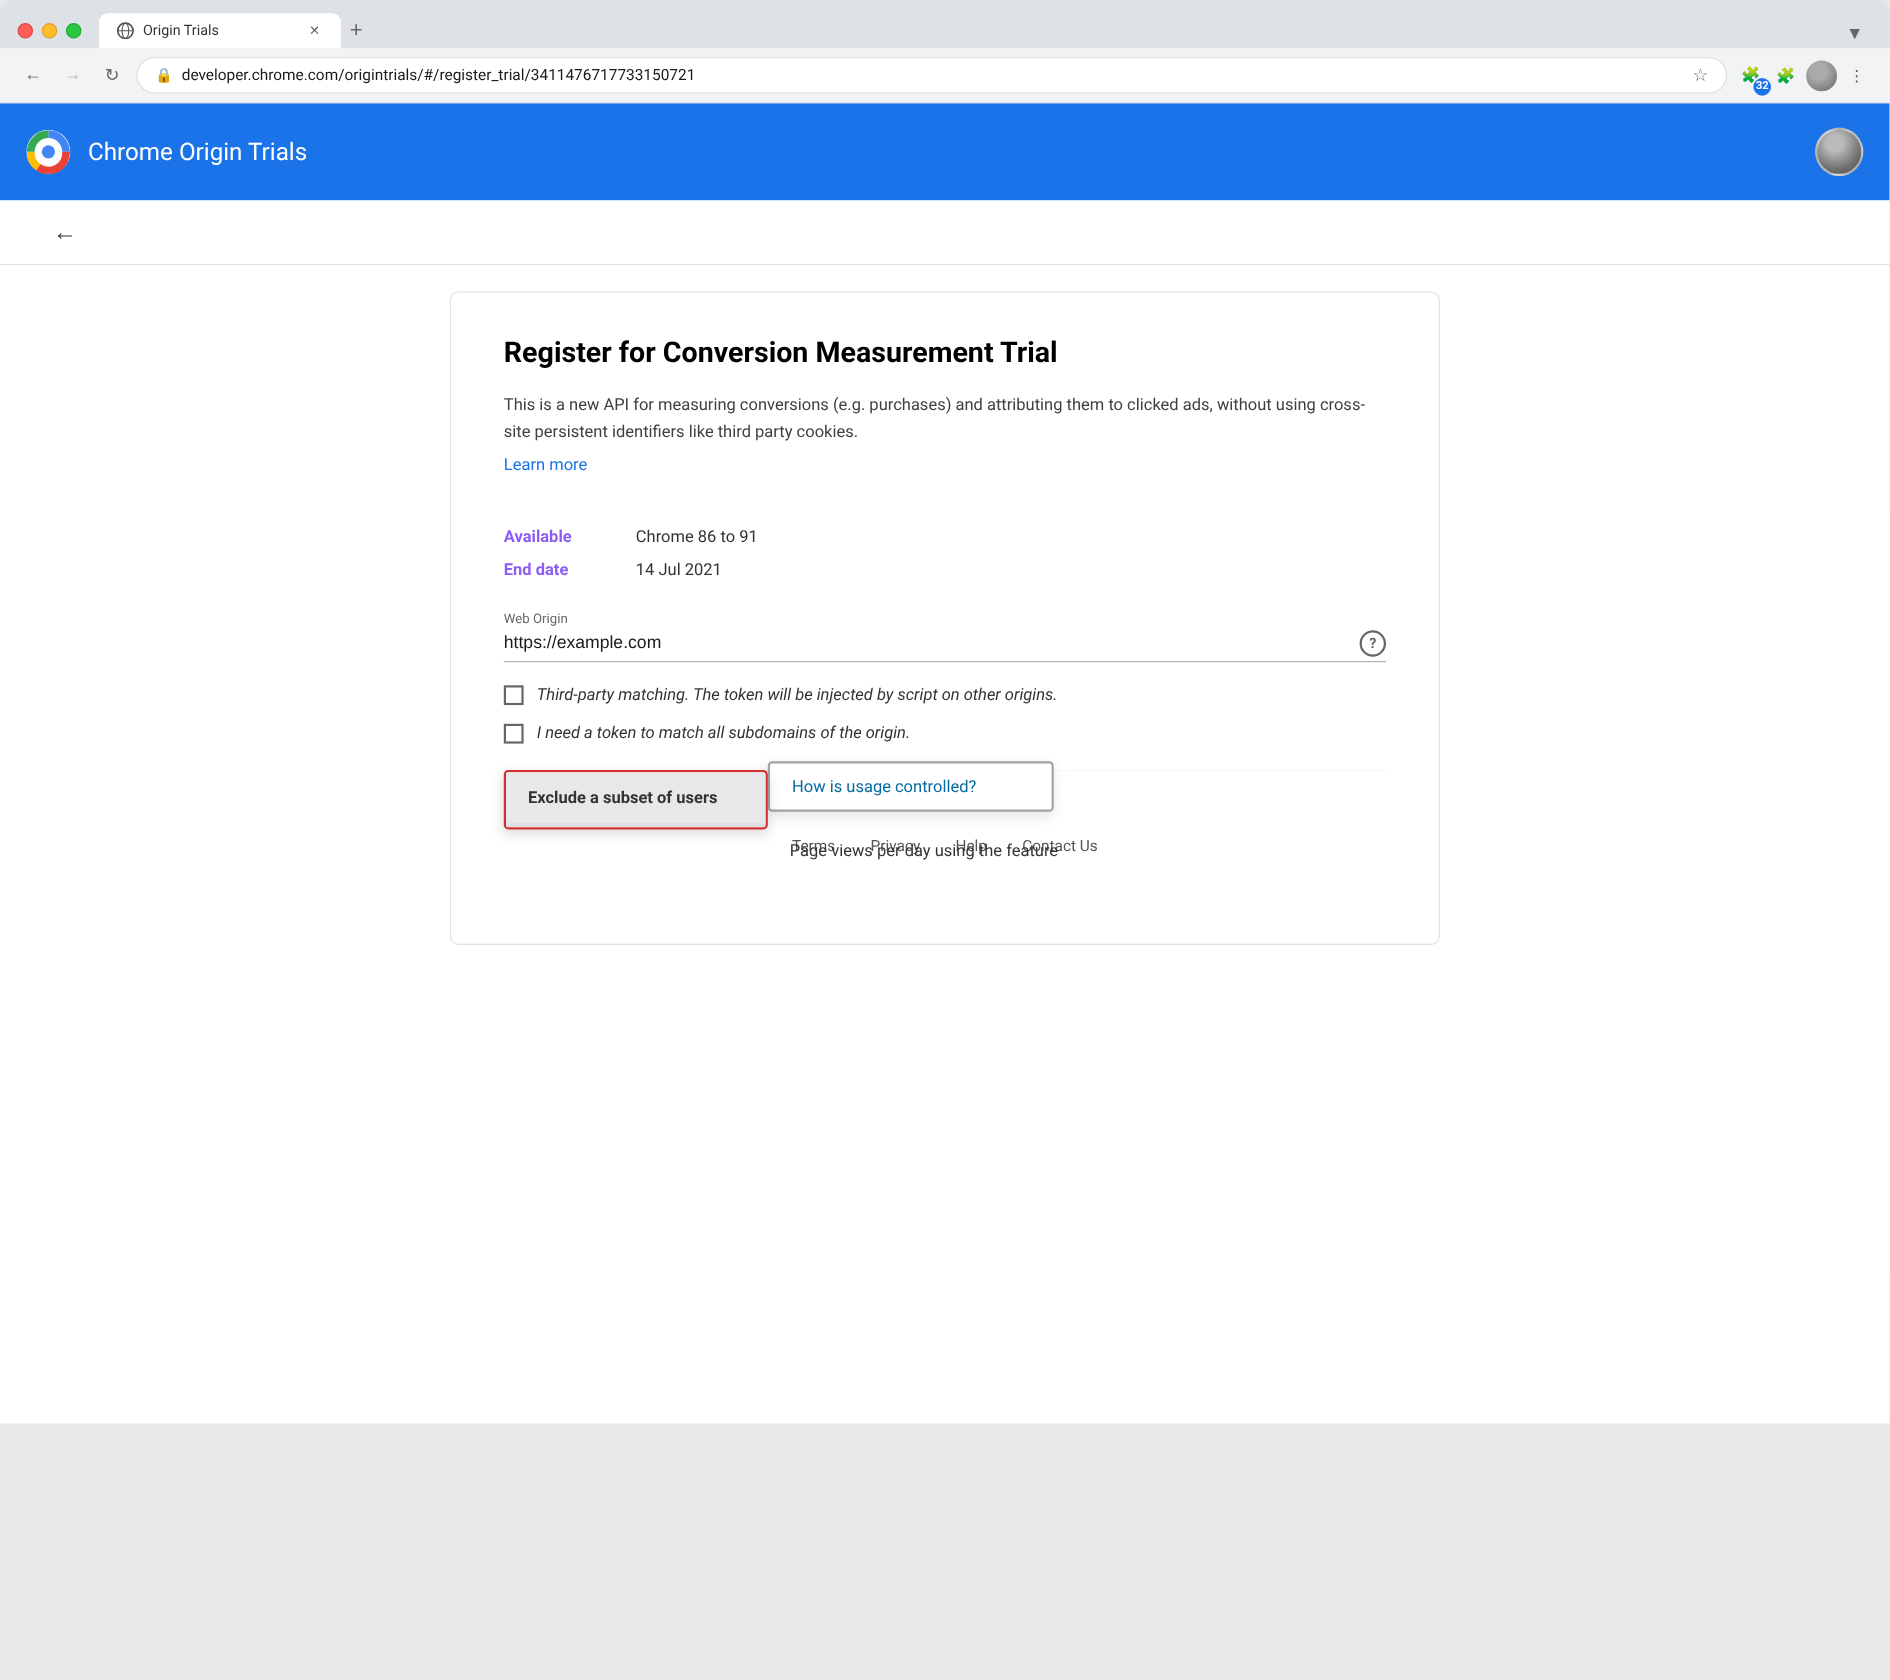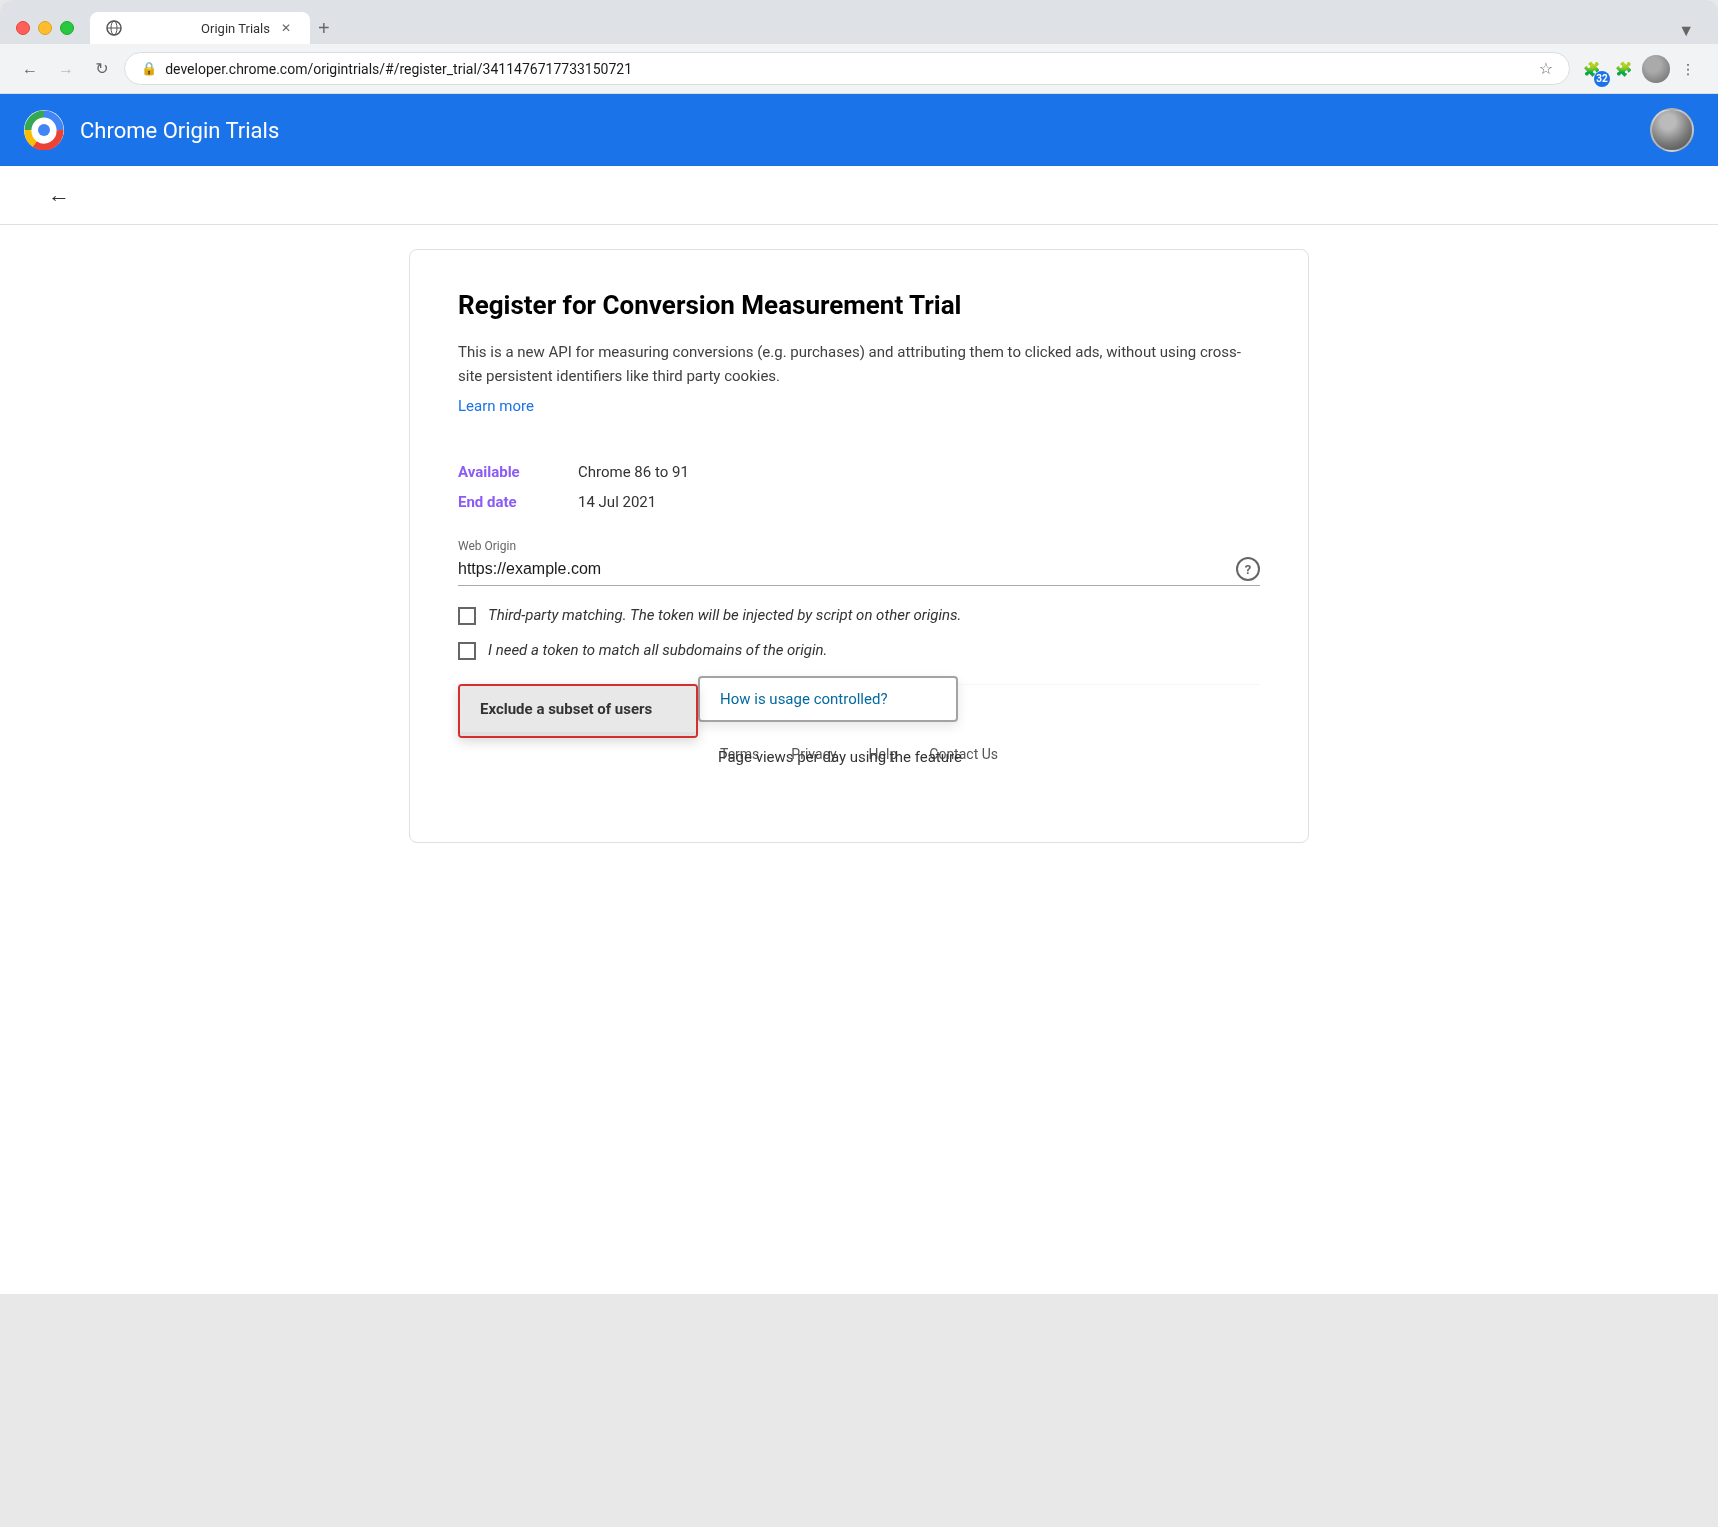--- a/index.html
+++ b/index.html
@@ -53,21 +53,20 @@
       border-radius: 8px 8px 0 0;
       padding: 8px 16px;
       display: flex;
       align-items: center;
       gap: 8px;
       min-width: 220px;
       max-width: 280px;
       position: relative;
       font-size: 13px;
       color: #333;
-      text-align: right;
     }
 
     .tab-favicon {
       width: 16px;
       height: 16px;
     }
 
     .tab-title {
       flex: 1;
       overflow: hidden;
@@ -215,21 +214,21 @@
     
     .page-content {
       background: #fff;
       min-height: 1200px;
     }
 
     
     .app-header {
       background: #1a73e8;
       padding: 0 24px;
-      height: 72px;
+      height: 88px;
       display: flex;
       align-items: center;
       justify-content: space-between;
     }
 
     .app-header-left {
       display: flex;
       align-items: center;
       gap: 16px;
     }

